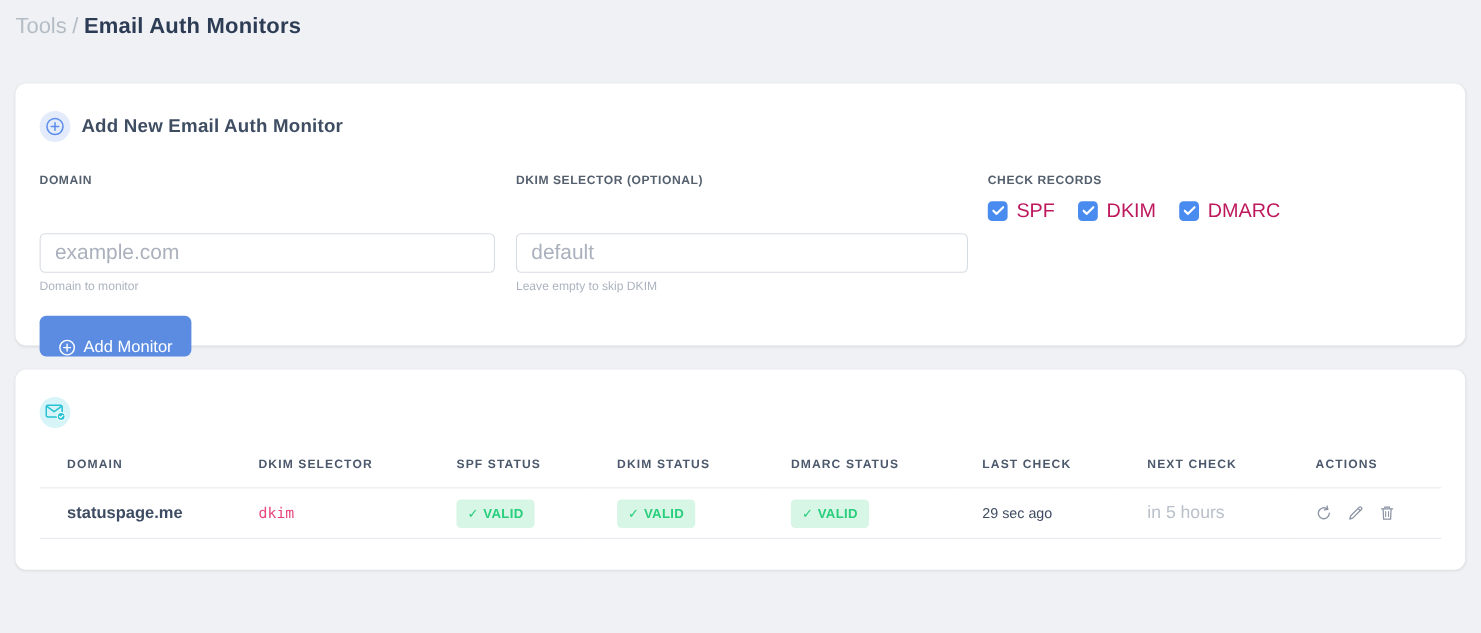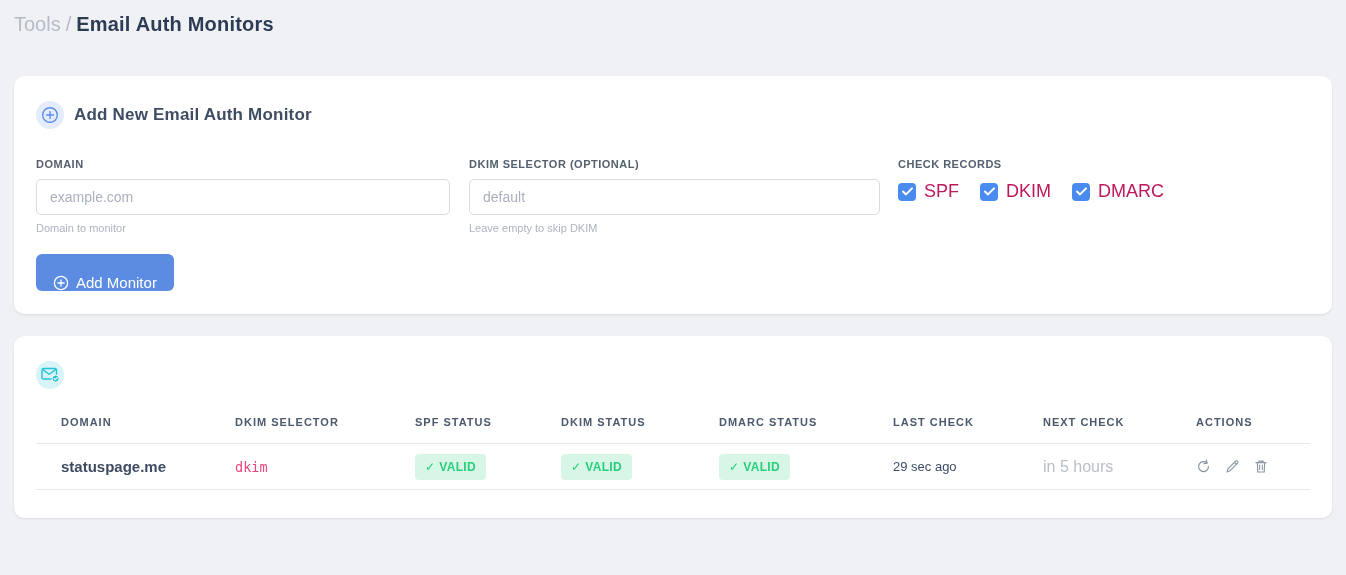--- a/index.html
+++ b/index.html
@@ -37,22 +37,22 @@
   
   .form-row { display:flex; margin-top:29px; align-items:flex-start; }
   .field { width:414px; }
   .field--dkim { width:411px; margin-left:19px; }
   .field-label {
     font-size:11px; font-weight:700; color:#55606e;
     letter-spacing:.5px; margin-bottom:9px;
   }
   .text-input {
     width:100%; height:36px; border:1px solid #d8dce3; border-radius:5px;
-    padding:0 13px; font-size:14px; color:#3e4c63; outline:none;
-    font-family:"Liberation Sans", sans-serif; background:#fff;
+    padding:0 13px; font-size:19px; color:#3e4c63; outline:none;
+    font-family:"Liberation Sans", sans-serif; background:#fff;margin-top:33px;
   }
   .text-input::placeholder { color:#aab1bd; }
   .field-helper { margin-top:7px; font-size:11px; color:#adb4c0; }
 
   .checks { margin-left:18px; }
   .check-items { display:flex; align-items:center; margin-top:11px; }
   .check-item { display:flex; align-items:center; margin-right:21px; cursor:pointer; }
   .checkbox {
     width:18px; height:18px; border-radius:4px; background:#4a8bf0;
     display:flex; align-items:center; justify-content:center; margin-right:8px;

